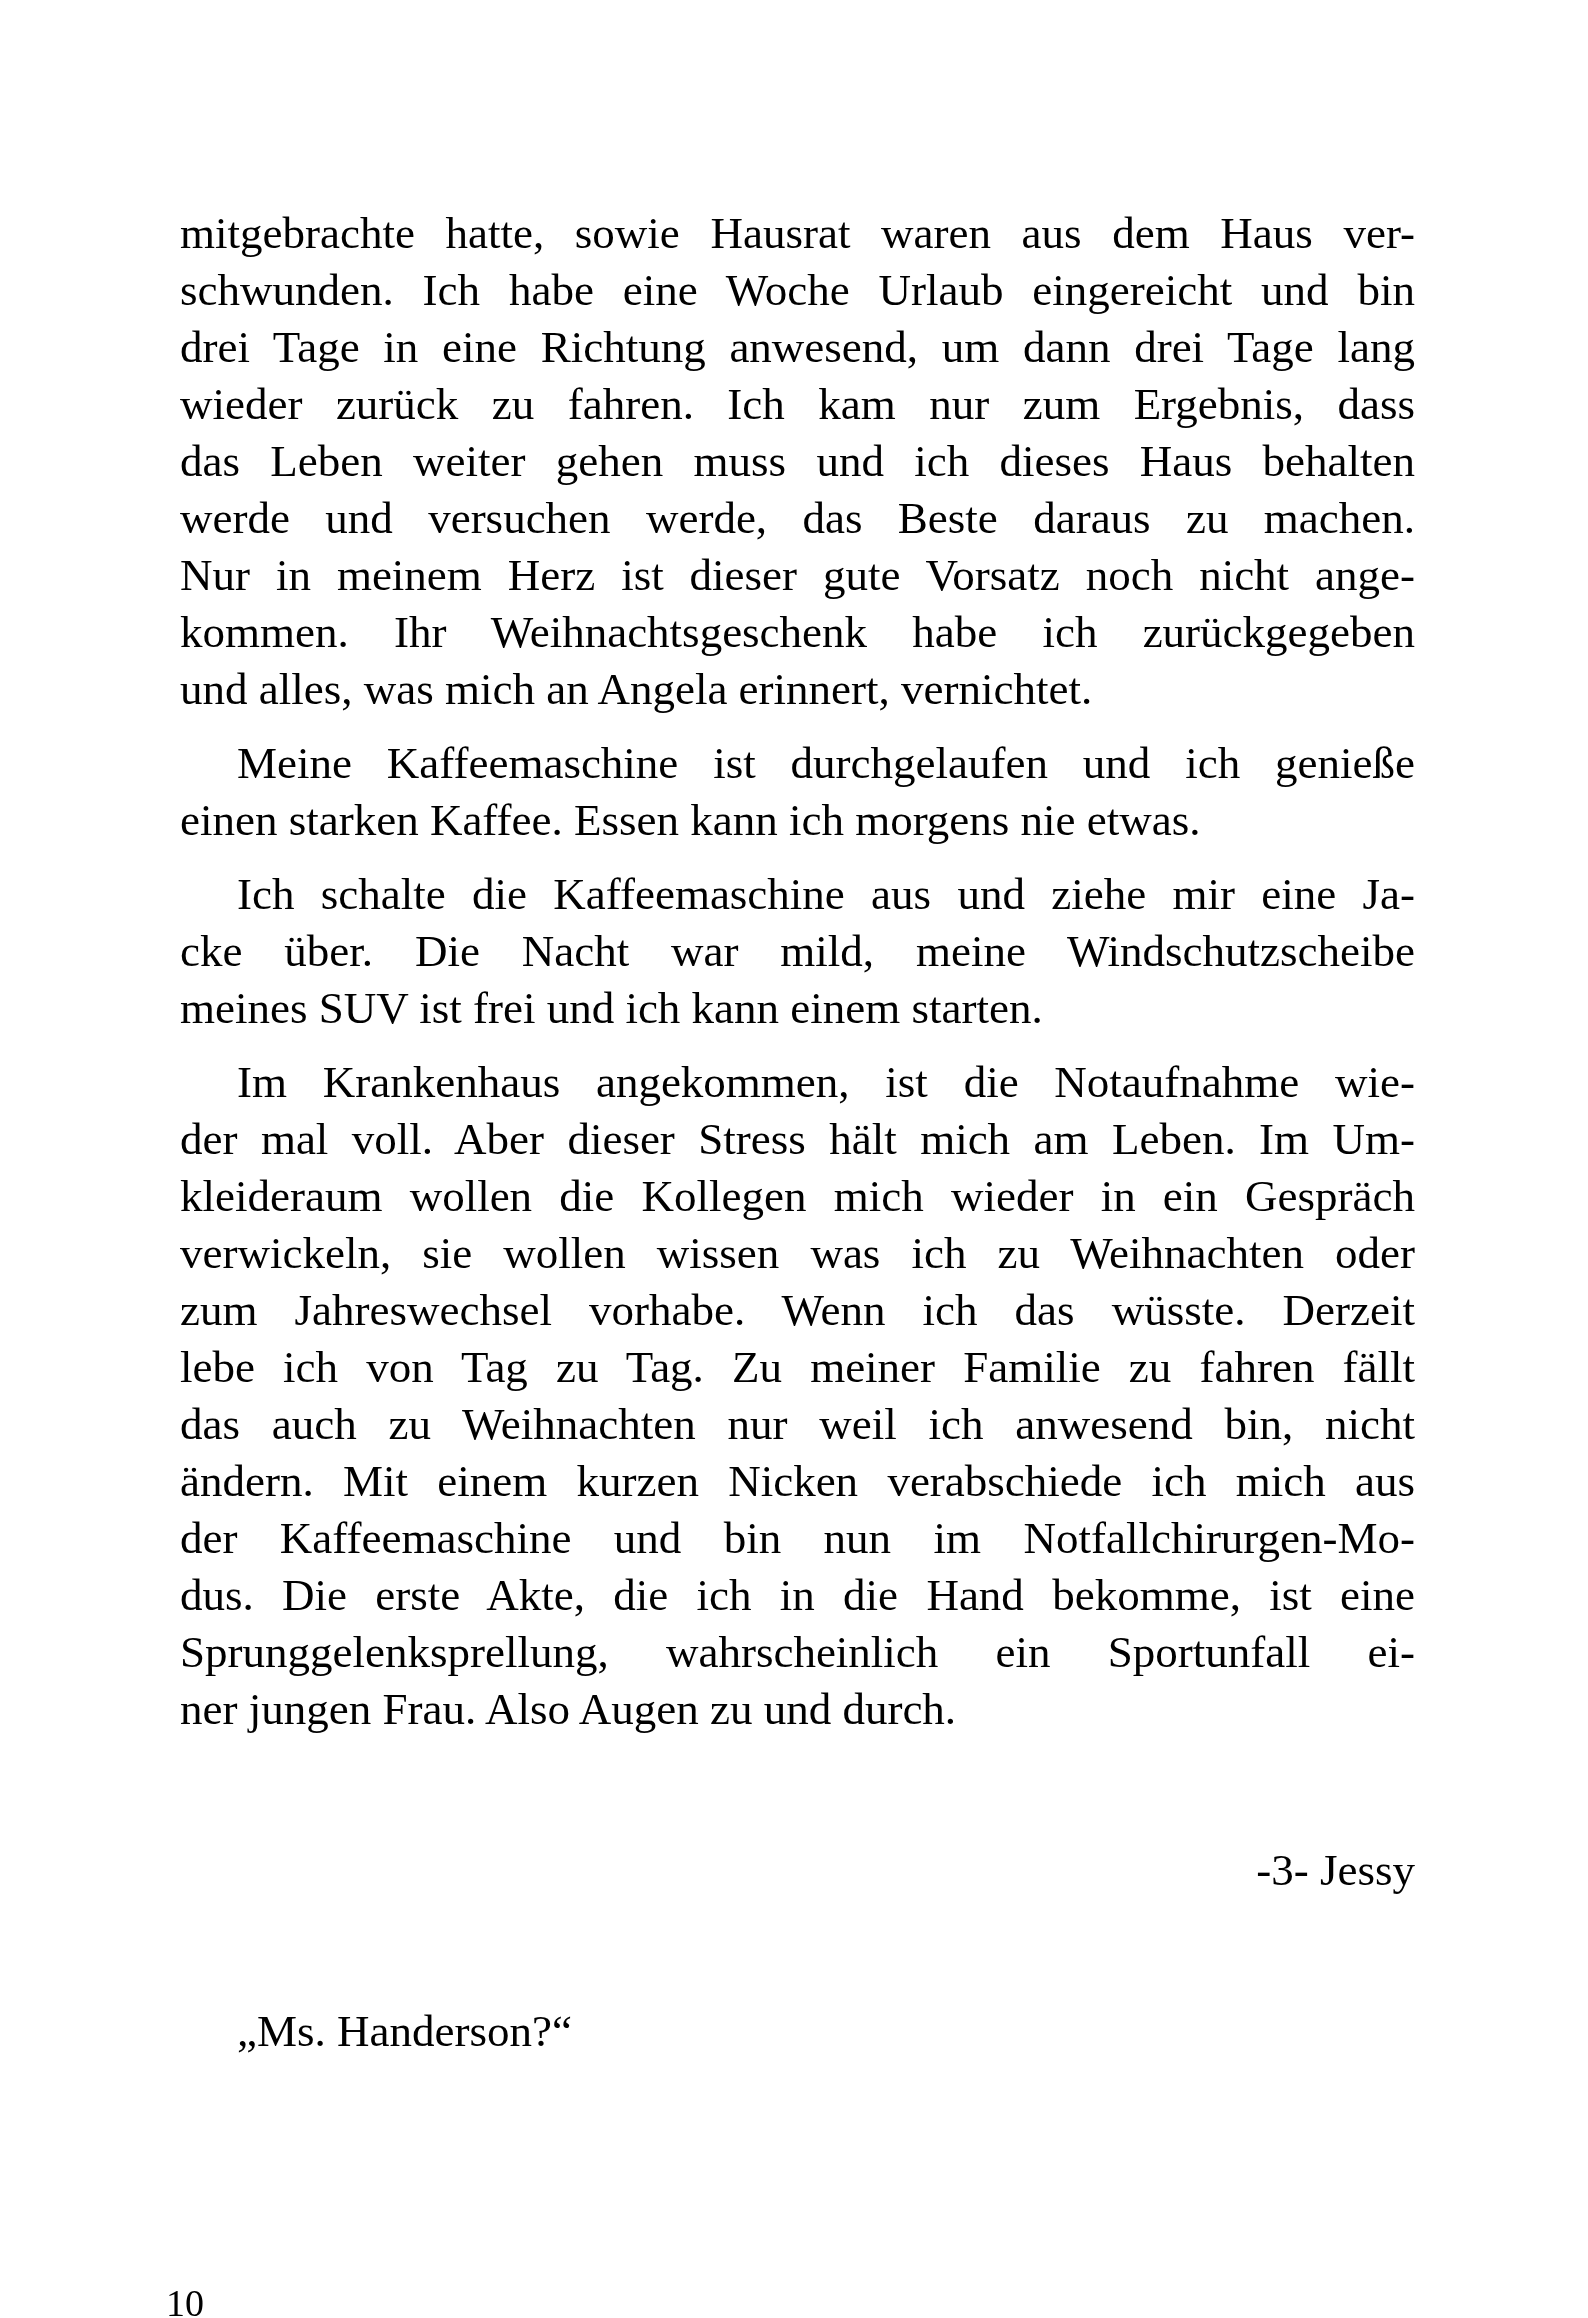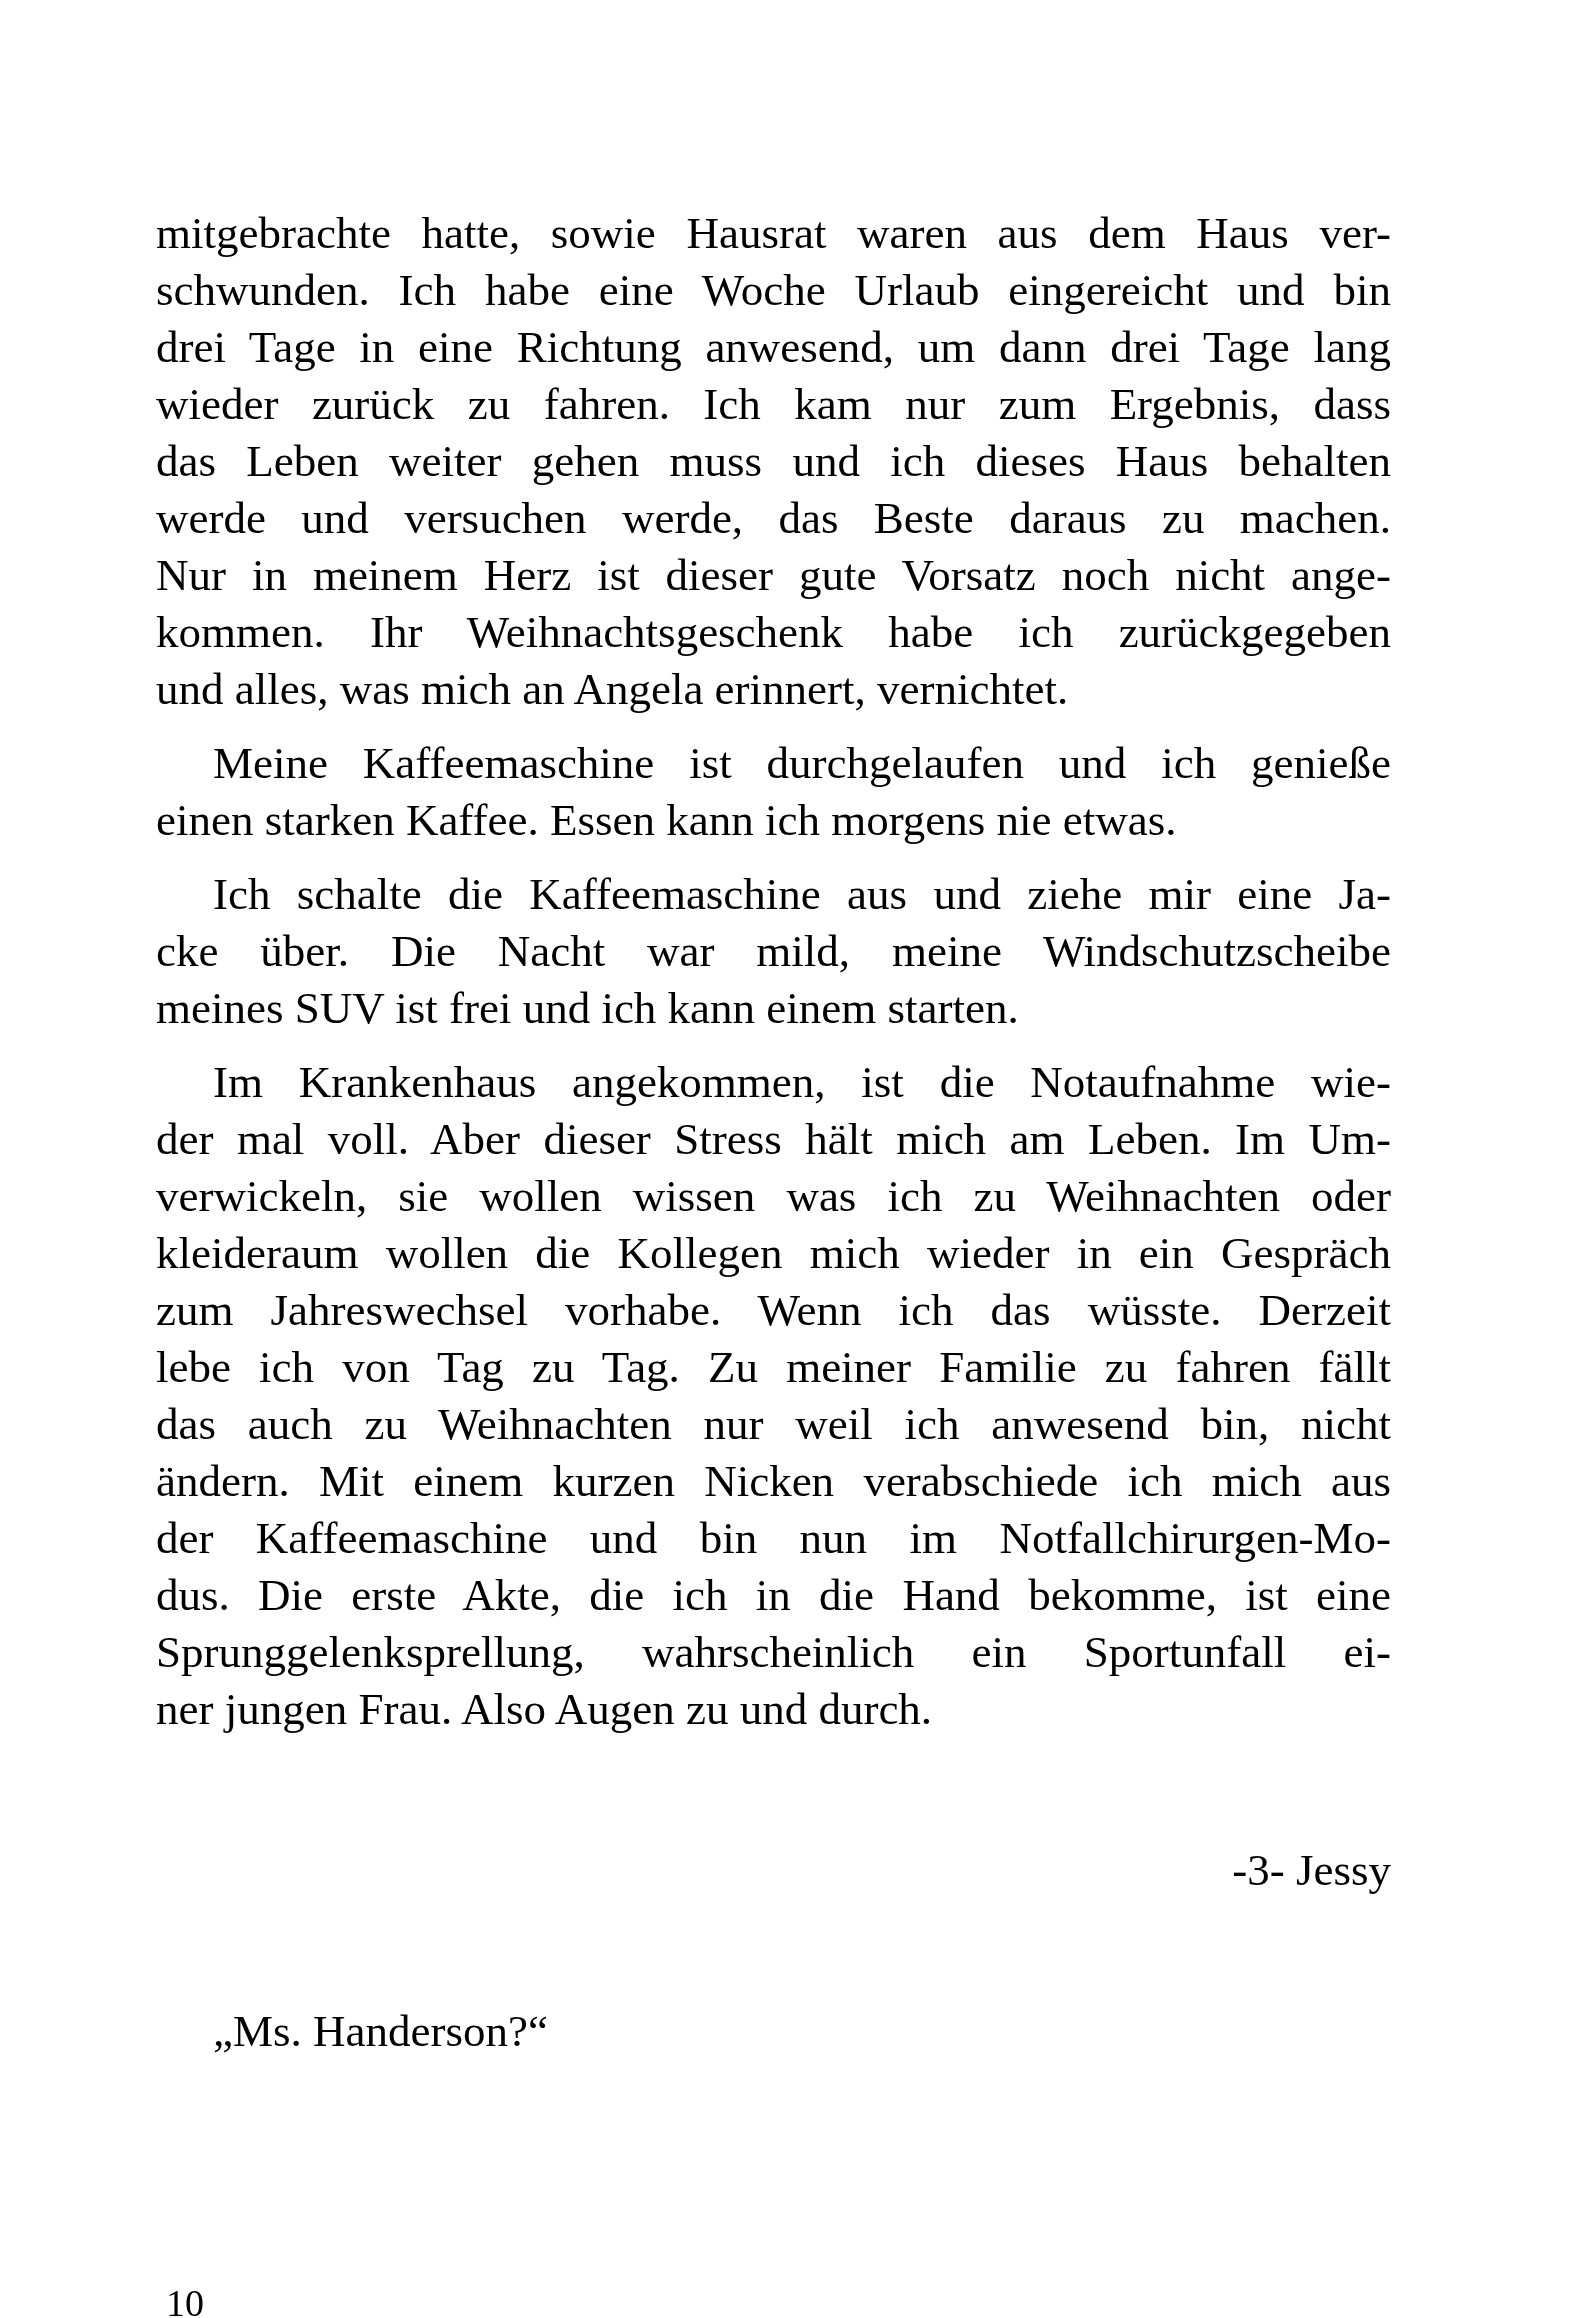--- a/index.html
+++ b/index.html
@@ -10,21 +10,21 @@
     width: 1589px;
     height: 2465px;
     background: #ffffff;
     color: #000000;
     font-family: "Liberation Serif", "DejaVu Serif", serif;
     position: relative;
     overflow: hidden;
   }
   .text-block {
     position: absolute;
-    left: 156px;
+    left: 180px;
     top: 205px;
     width: 1235px;
     font-size: 45px;
     line-height: 57px;
   }
   .para { margin: 0; padding: 0; }
   .para + .para { margin-top: 17px; }
   .para.indent .tline:first-child { text-indent: 57px; }
   .tline {
     text-align: justify;
@@ -67,22 +67,22 @@
       <div class="tline last">einen starken Kaffee. Essen kann ich morgens nie etwas.</div>
     </div>
   <div class="para indent">
       <div class="tline">Ich schalte die Kaffeemaschine aus und ziehe mir eine Ja-</div>
       <div class="tline">cke über. Die Nacht war mild, meine Windschutzscheibe</div>
       <div class="tline last">meines SUV ist frei und ich kann einem starten.</div>
     </div>
   <div class="para indent">
       <div class="tline">Im Krankenhaus angekommen, ist die Notaufnahme wie-</div>
       <div class="tline">der mal voll. Aber dieser Stress hält mich am Leben. Im Um-</div>
+      <div class="tline">kleideraum wollen die Kollegen mich wieder in ein Gespräch</div>
       <div class="tline">verwickeln, sie wollen wissen was ich zu Weihnachten oder</div>
-      <div class="tline">kleideraum wollen die Kollegen mich wieder in ein Gespräch</div>
       <div class="tline">zum Jahreswechsel vorhabe. Wenn ich das wüsste. Derzeit</div>
       <div class="tline">lebe ich von Tag zu Tag. Zu meiner Familie zu fahren fällt</div>
       <div class="tline">das auch zu Weihnachten nur weil ich anwesend bin, nicht</div>
       <div class="tline">ändern. Mit einem kurzen Nicken verabschiede ich mich aus</div>
       <div class="tline">der Kaffeemaschine und bin nun im Notfallchirurgen-Mo-</div>
       <div class="tline">dus. Die erste Akte, die ich in die Hand bekomme, ist eine</div>
       <div class="tline">Sprunggelenksprellung, wahrscheinlich ein Sportunfall ei-</div>
       <div class="tline last">ner jungen Frau. Also Augen zu und durch.</div>
     </div>
   <div class="chapter-heading">-3- Jessy</div>

